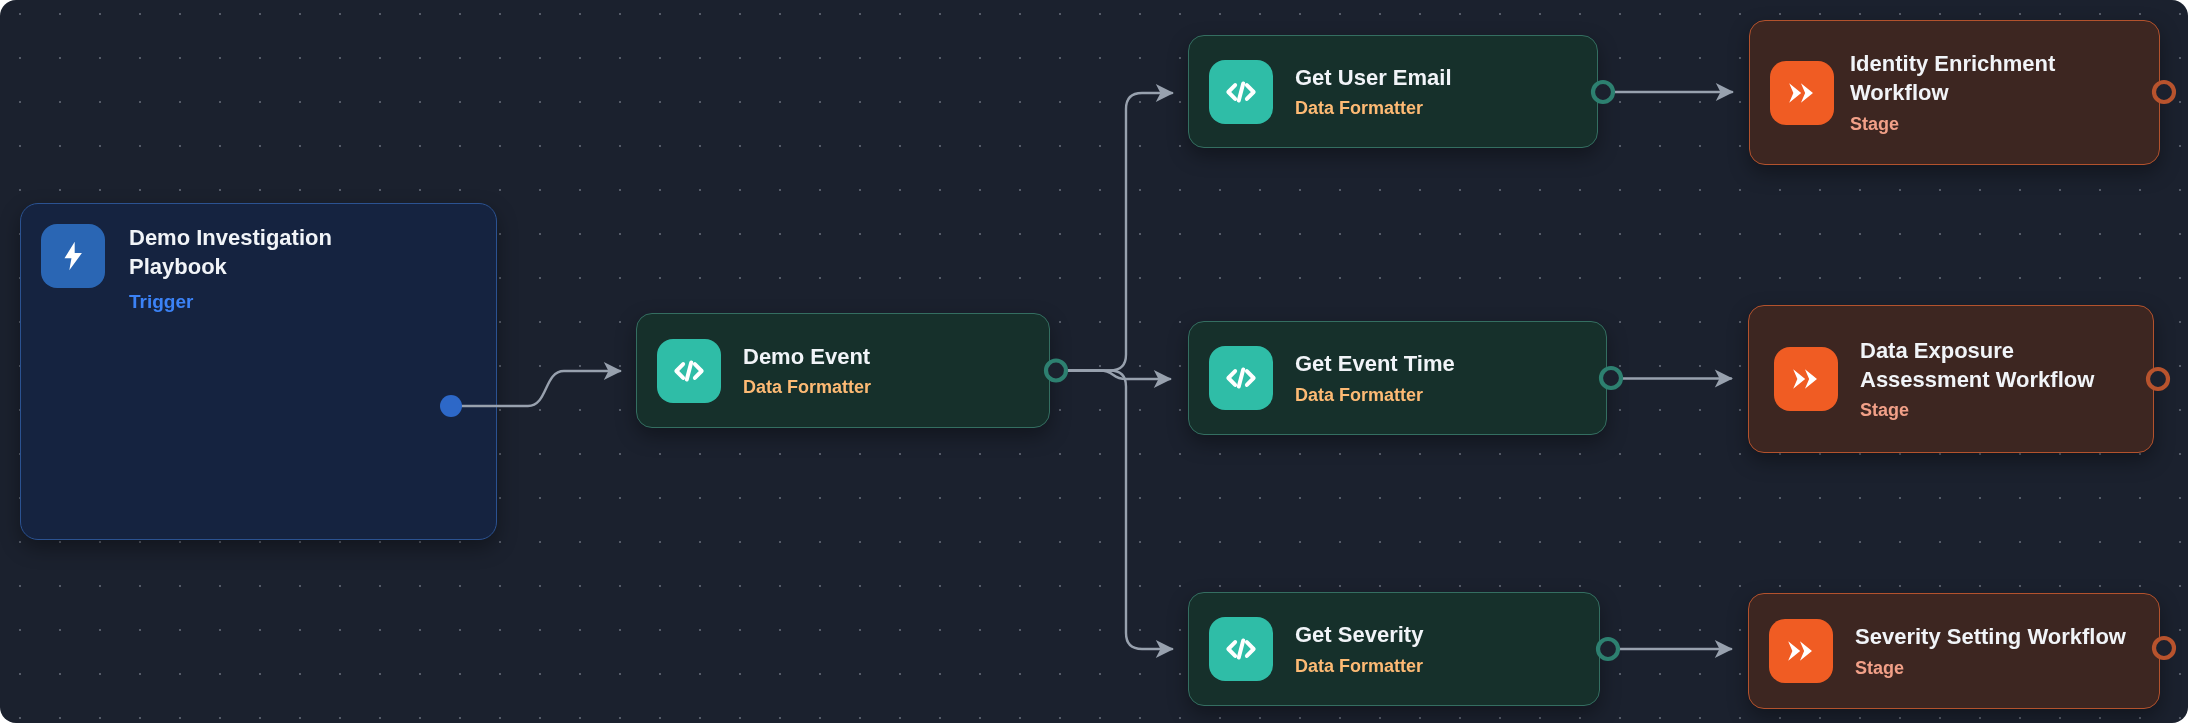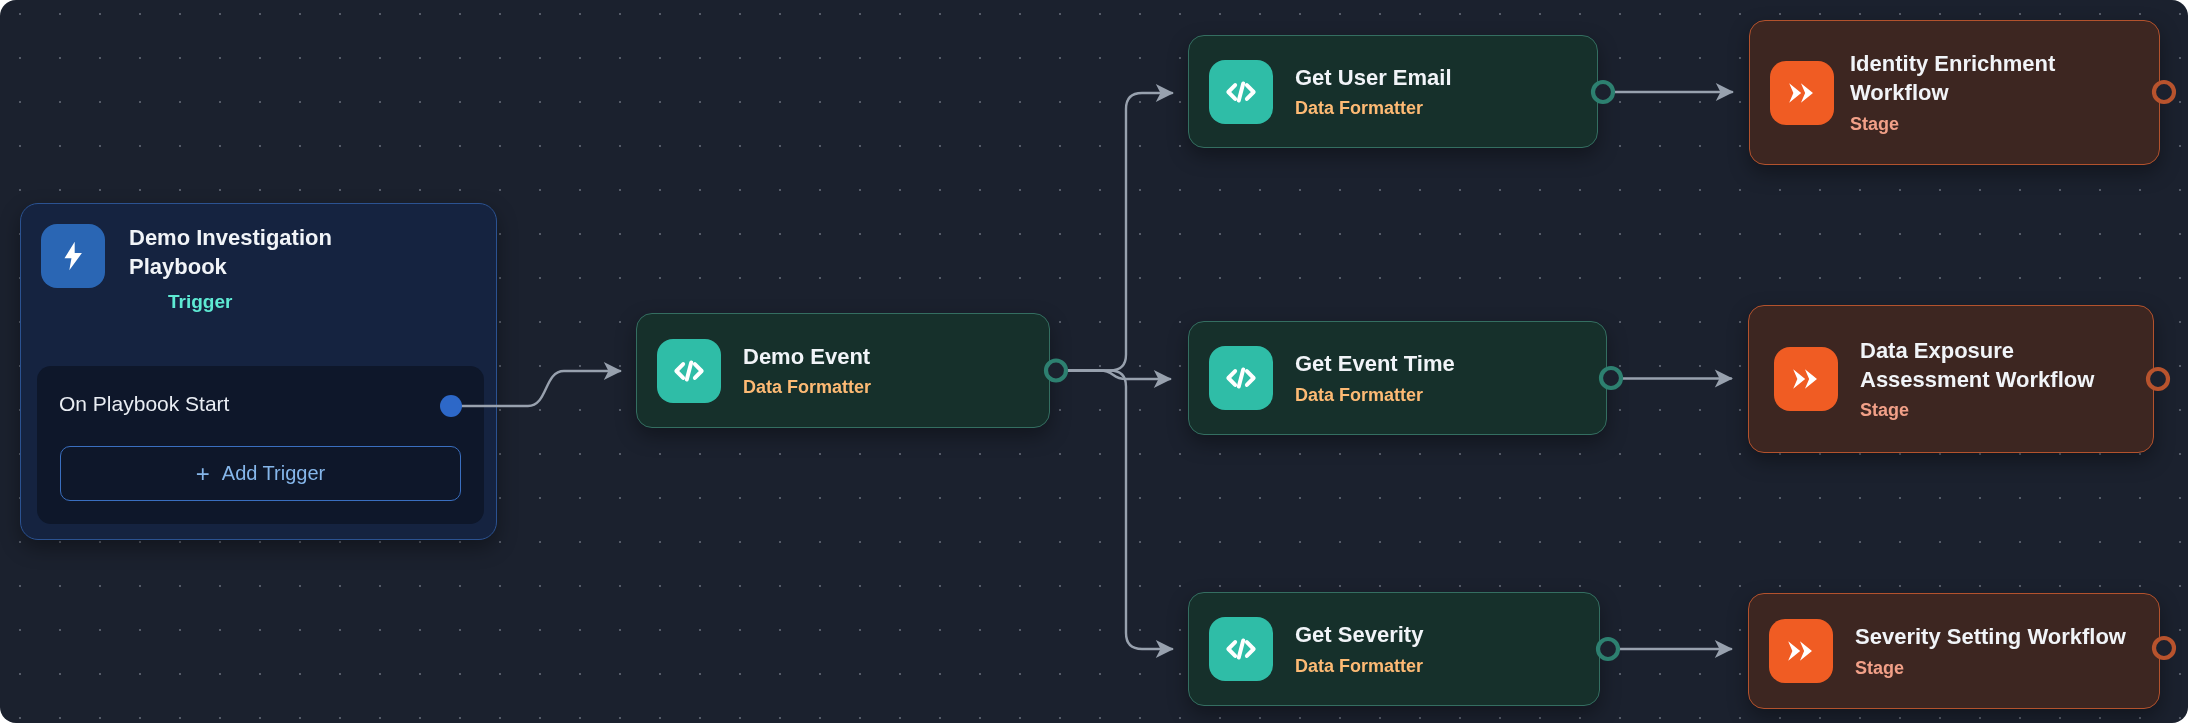--- a/index.html
+++ b/index.html
@@ -47,21 +47,21 @@
   .trigger-card{
     position:absolute;left:20px;top:203px;width:477px;height:337px;
     background:#152340;border:1.6px solid #2b5291;border-radius:18px;
     box-sizing:border-box;
     box-shadow:0 8px 20px rgba(0,0,0,.35);
     cursor:pointer;
   }
   .trigger-head{display:flex;gap:24px;padding:20px;}
   .trigger-head .icon-box{background:#2a66b4;}
   .trigger-title{max-width:260px;}
-  .trigger-sub{color:#5eead4;font-size:19px;font-weight:700;margin-top:10px;margin-left:39px;}
+  .trigger-sub{color:#3b82f6;font-size:19px;font-weight:700;margin-top:10px;}
   .trigger-panel{
     position:absolute;left:16px;top:162px;width:447px;height:158px;
     background:#0e172a;border-radius:14px;box-sizing:border-box;
   }
   .trigger-item-label{
     position:absolute;left:22px;top:26px;
     color:#e9edf3;font-size:21px;font-weight:500;
   }
   .add-trigger-btn{
     position:absolute;left:23px;top:80px;width:401px;height:55px;
@@ -83,27 +83,20 @@
     <div class="trigger-head">
       <div class="icon-box">
         <svg width="34" height="34" viewBox="0 0 24 24">
             <path d="M13.2 2 L6 13.6 h4.9 L9.4 22 L18.3 9.9 h-5.1 Z" fill="#ffffff"></path>
           </svg>
       </div>
       <div>
         <div class="title trigger-title">Demo Investigation Playbook</div>
         <div class="trigger-sub">Trigger</div>
       </div>
-    </div>
-    <div class="trigger-panel">
-      <div class="trigger-item-label">On Playbook Start</div>
-      <button class="add-trigger-btn">
-        <span class="plus-glyph">+</span>
-        <span>Add Trigger</span>
-      </button>
     </div>
   </div>
 
   <div class="node formatter" style="left:636px;top:313px;width:414px;height:115px;">
     <div class="icon-box">
       <svg width="38" height="38" viewBox="0 0 24 24" fill="none" stroke="#ffffff" stroke-width="2.5" stroke-linecap="round" stroke-linejoin="round">
         <path d="M8.3 7.6 L4 12 L8.3 16.4"></path>
           <path d="M15.7 7.6 L20 12 L15.7 16.4"></path>
           <line x1="13.4" y1="6.6" x2="10.6" y2="17.4"></line>
       </svg>

